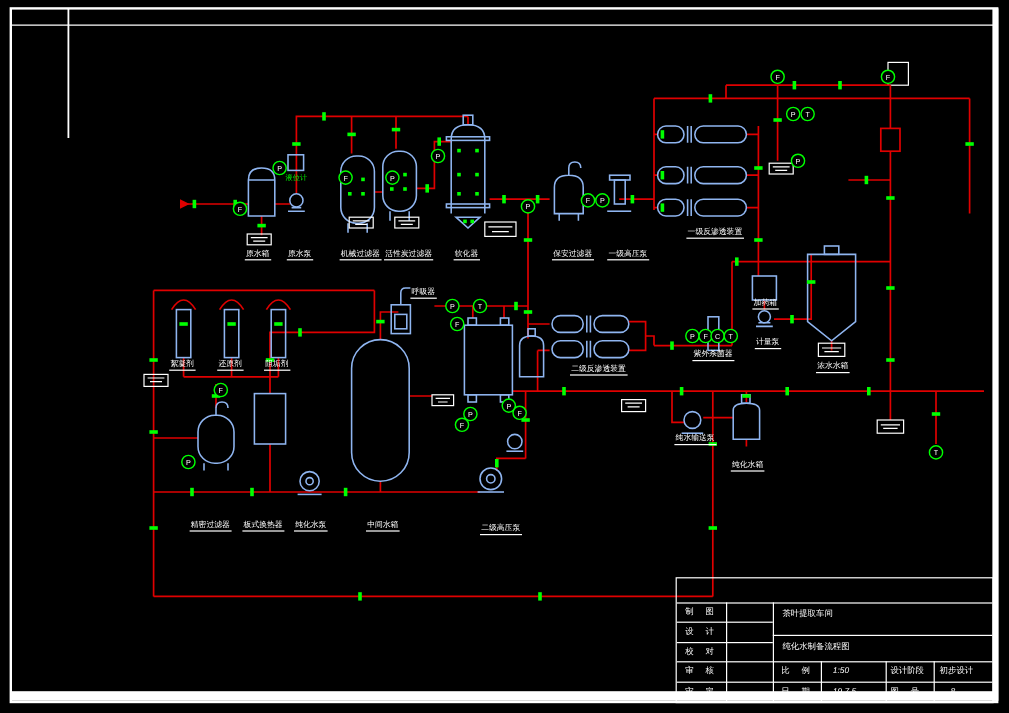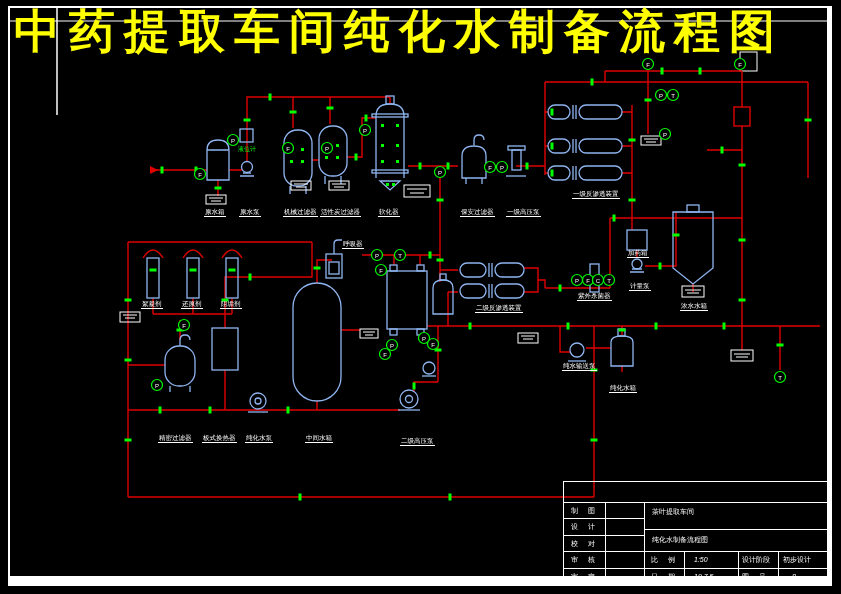--- a/index.html
+++ b/index.html
@@ -363,21 +363,20 @@
         <text x="385" y="356.5" fill="#fff" font-size="6" text-anchor="middle" font-family="&quot;Liberation Sans&quot;,sans-serif">F</text>
         <circle cx="157" cy="385" r="5.5" fill="#000" stroke="#00ff00" stroke-width="1.2"></circle>
         <text x="157" y="387.5" fill="#fff" font-size="6" text-anchor="middle" font-family="&quot;Liberation Sans&quot;,sans-serif">P</text>
         <circle cx="184" cy="325" r="5.5" fill="#000" stroke="#00ff00" stroke-width="1.2"></circle>
         <text x="184" y="327.5" fill="#fff" font-size="6" text-anchor="middle" font-family="&quot;Liberation Sans&quot;,sans-serif">F</text>
         <circle cx="780" cy="377" r="5.5" fill="#000" stroke="#00ff00" stroke-width="1.2"></circle>
         <text x="780" y="379.5" fill="#fff" font-size="6" text-anchor="middle" font-family="&quot;Liberation Sans&quot;,sans-serif">T</text>
       </g>
 </svg>
 
-<div class="title">中药提取车间纯化水制备流程图</div>
 
 <div class="lbl" style="left:204px;top:208px">原水箱</div>
 <div class="lbl" style="left:239px;top:208px">原水泵</div>
 <div class="lbl green" style="left:237px;top:146px">液位计</div>
 <div class="lbl" style="left:283px;top:208px">机械过滤器</div>
 <div class="lbl" style="left:320px;top:208px">活性炭过滤器</div>
 <div class="lbl" style="left:378px;top:208px">软化器</div>
 <div class="lbl" style="left:460px;top:208px">保安过滤器</div>
 <div class="lbl" style="left:506px;top:208px">一级高压泵</div>
 <div class="lbl" style="left:572px;top:190px">一级反渗透装置</div>

